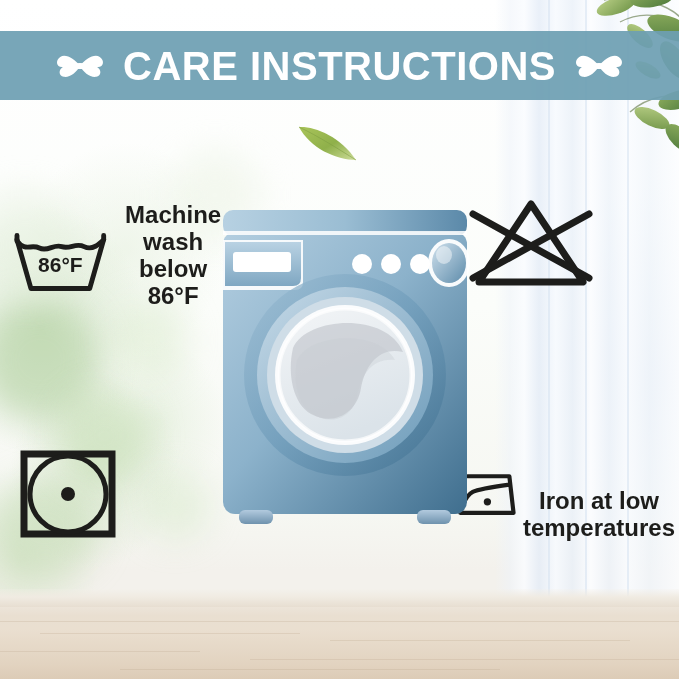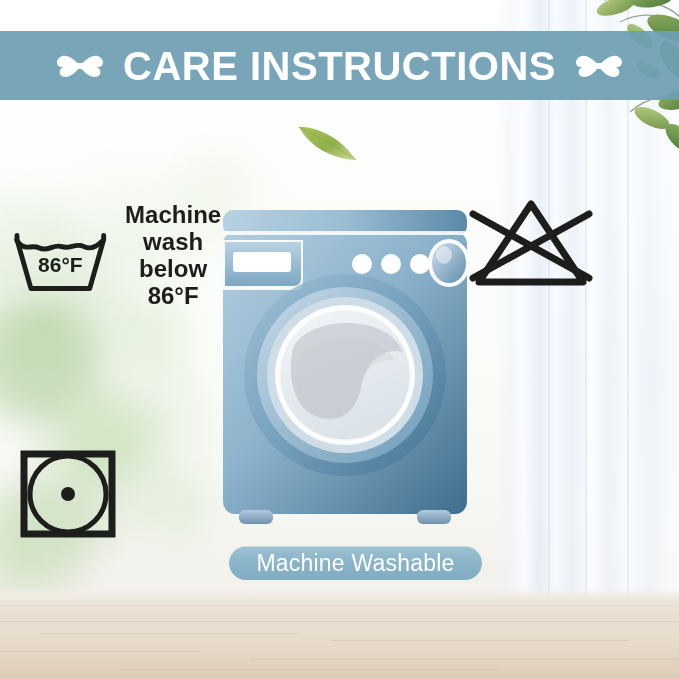--- a/index.html
+++ b/index.html
@@ -200,20 +200,28 @@
   </div>
 
   <div class="cell" id="cell-dry">
     <svg class="sym" width="116" height="96" viewBox="0 0 116 96">
       <rect x="14" y="8" width="88" height="80" fill="none" stroke="#1d1d1b" stroke-width="7"></rect>
       <circle cx="58" cy="48" r="38" fill="none" stroke="#1d1d1b" stroke-width="5"></circle>
       <circle cx="58" cy="48" r="7" fill="#1d1d1b"></circle>
     </svg>
   </div>
 
+  <div class="cell" id="cell-iron">
+    <svg class="sym" width="130" height="96" viewBox="0 0 130 96">
+      <path d="M24 14 L104 14 L112 84 L10 84 C10 84 18 52 34 44 C46 38 104 30 104 30" fill="none" stroke="#1d1d1b" stroke-width="8" stroke-linejoin="round" stroke-linecap="round"></path>
+      <circle cx="62" cy="63" r="7" fill="#1d1d1b"></circle>
+    </svg>
+    <div class="cap">Iron at low
+temperatures</div>
+  </div>
 
   <div class="machine-wrap">
     <svg width="260" height="350" viewBox="0 0 260 350">
       <defs>
         <linearGradient id="bodyG" x1="0" y1="0" x2="1" y2="1">
           <stop offset="0" stop-color="#b3cee0"></stop>
           <stop offset=".45" stop-color="#8cb2cb"></stop>
           <stop offset="1" stop-color="#3f6e8e"></stop>
         </linearGradient>
         <linearGradient id="topG" x1="0" y1="0" x2="1" y2="0">
@@ -275,23 +283,20 @@
 
       <path d="M78 148 C92 116 172 112 188 152 C164 146 150 166 146 188 C142 214 118 226 96 214 C78 204 72 174 78 148 Z" fill="#b9bec4" opacity=".55"></path>
       <path d="M82 160 C96 132 164 130 180 160 C156 158 146 176 142 196 C138 218 116 226 98 214 C82 204 78 182 82 160 Z" fill="#c6cad0" opacity=".35"></path>
       <circle cx="130" cy="175" r="66" fill="none" stroke="#ffffff" stroke-width="3" opacity=".7"></circle>
 
       <rect x="24" y="310" width="34" height="14" rx="6" fill="url(#footG)"></rect>
       <rect x="202" y="310" width="34" height="14" rx="6" fill="url(#footG)"></rect>
     </svg>
   </div>
 
-  <div class="badge">
-    <span class="badge-label">Machine Washable</span>
-  </div>
 
   <div class="table-edge"></div>
   <div class="table-top">
     <div class="grain" style="left:0;right:0;top:14px;"></div>
     <div class="grain" style="left:40px;width:260px;top:26px;"></div>
     <div class="grain" style="left:330px;width:300px;top:33px;"></div>
     <div class="grain" style="left:0;width:200px;top:44px;"></div>
     <div class="grain" style="left:250px;right:0;top:52px;"></div>
     <div class="grain" style="left:120px;width:380px;top:62px;"></div>
   </div>

